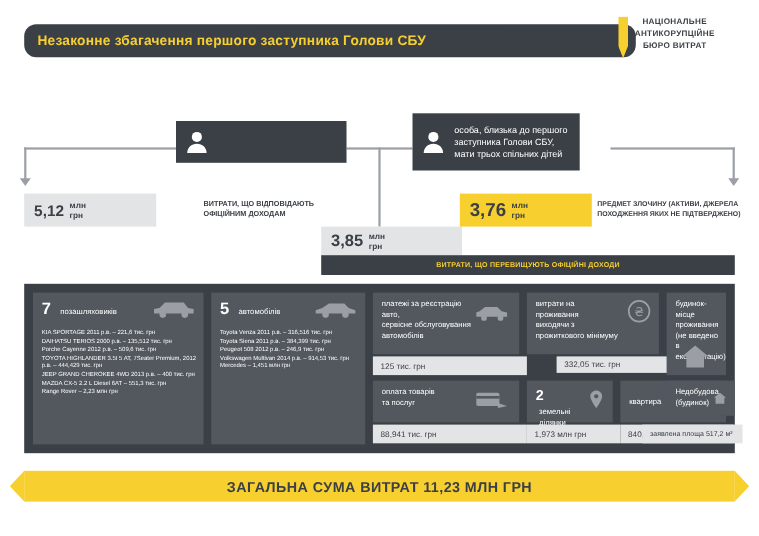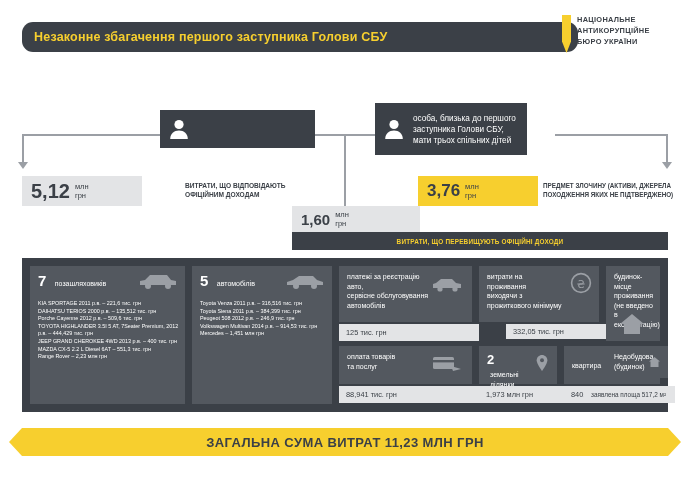--- a/index.html
+++ b/index.html
@@ -15,21 +15,21 @@
   
   .hdr-bar{
     position:absolute;left:22px;top:22px;width:556px;height:30px;
     background:#3b4047;
     border-radius:11px;
   }
   .hdr-bar span{
     display:block;color:#f7cf2e;font-weight:bold;font-size:12.5px;
     letter-spacing:.2px;padding:8px 0 0 12px;
   }
-  .logo{position:absolute;right:18px;top:14px;width:110px;height:44px;}
+  .logo{position:absolute;right:18px;top:14px;width:110px;height:44px;text-align:center;}
   .logo .ybar{
     position:absolute;left:0;top:1px;width:9px;height:38px;background:#f7cf2e;
     clip-path:polygon(0 0,100% 0,100% 70%,50% 100%,0 70%);
   }
   .logo .ltxt{position:absolute;left:15px;top:0;}
   .logo .ltxt div{
     font-size:7.4px;font-weight:bold;color:#3b4047;line-height:11px;
     letter-spacing:.3px;
   }
 
@@ -54,27 +54,27 @@
   .ln{position:absolute;background:#9b9fa5;}
   .arrow-dn{
     position:absolute;width:0;height:0;
     border-left:5px solid transparent;border-right:5px solid transparent;
     border-top:7px solid #9b9fa5;
   }
 
   
   .bar{position:absolute;display:flex;align-items:center;}
   .bar .amt{font-weight:bold;color:#3b4047;}
-  .bar .unit{font-size:7.5px;font-weight:normal;color:#3b4047;line-height:9px;margin-left:5px;}
+  .bar .unit{font-size:7.5px;font-weight:bold;color:#3b4047;line-height:9px;margin-left:5px;}
   .grey{background:#e3e4e6;}
   .yellow{background:#f7cf2e;}
   .dark{background:#3b4047;}
 
   #bar1{left:22px;top:176px;width:120px;height:30px;}
-  #bar1 .amt{font-size:20px;margin-left:9px;}
+  #bar1 .amt{font-size:14px;margin-left:9px;}
   #note1{
     position:absolute;left:185px;top:181px;width:130px;font-size:6.6px;
     color:#3b4047;line-height:9px;font-weight:bold;
   }
 
   #bar2{left:292px;top:206px;width:128px;height:26px;}
   #bar2 .amt{font-size:15px;margin-left:9px;}
 
   #bar3{left:418px;top:176px;width:120px;height:30px;}
   #bar3 .amt{font-size:17px;margin-left:9px;}
@@ -131,21 +131,21 @@
 
   <div class="hdr-bar">
     <span>Незаконне збагачення першого заступника Голови СБУ</span>
   </div>
 
   <div class="logo">
     <div class="ybar"></div>
     <div class="ltxt">
       <div>НАЦІОНАЛЬНЕ</div>
       <div>АНТИКОРУПЦІЙНЕ</div>
-      <div>БЮРО УКРАЇНИ</div>
+      <div>БЮРО ВИТРАТ</div>
     </div>
   </div>
 
 
   <div class="ln" style="left:22px;top:134px;width:138px;height:2px;"></div>
   <div class="ln" style="left:22px;top:134px;width:2px;height:30px;"></div>
   <div class="arrow-dn" style="left:18px;top:162px;"></div>
 
   <div class="ln" style="left:315px;top:134px;width:60px;height:2px;"></div>
   <div class="ln" style="left:344px;top:134px;width:2px;height:72px;"></div>
@@ -173,21 +173,21 @@
     <div class="lbl">особа, близька до першого<br>заступника Голови СБУ,<br>мати трьох спільних дітей</div>
   </div>
 
   <div class="bar grey" id="bar1">
     <div class="amt">5,12</div>
     <div class="unit">млн<br>грн</div>
   </div>
   <div id="note1">ВИТРАТИ, ЩО ВІДПОВІДАЮТЬ<br>ОФІЦІЙНИМ ДОХОДАМ</div>
 
   <div class="bar grey" id="bar2">
-    <div class="amt">1,60</div>
+    <div class="amt">3,85</div>
     <div class="unit">млн<br>грн</div>
   </div>
 
   <div class="bar yellow" id="bar3">
     <div class="amt">3,76</div>
     <div class="unit">млн<br>грн</div>
   </div>
   <div id="note3">ПРЕДМЕТ ЗЛОЧИНУ (АКТИВИ, ДЖЕРЕЛА<br>ПОХОДЖЕННЯ ЯКИХ НЕ ПІДТВЕРДЖЕНО)</div>
 
   <div class="bar dark" id="bar4">

